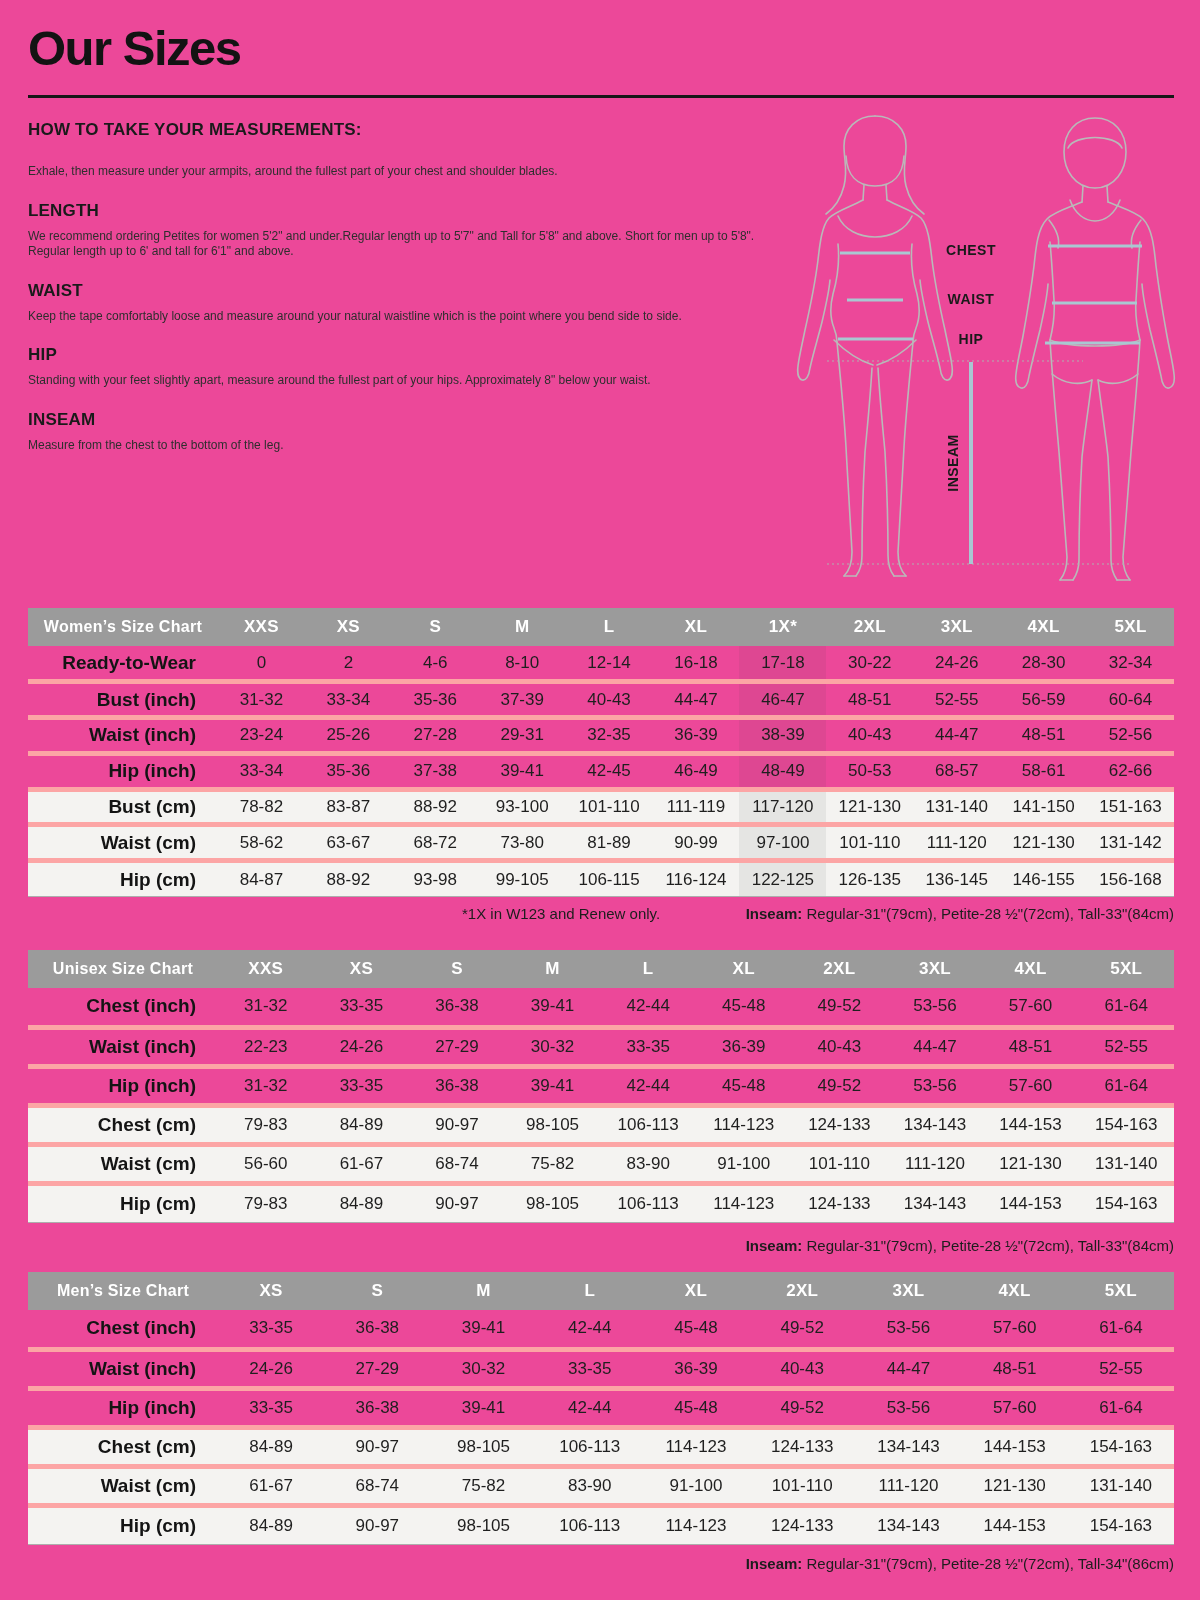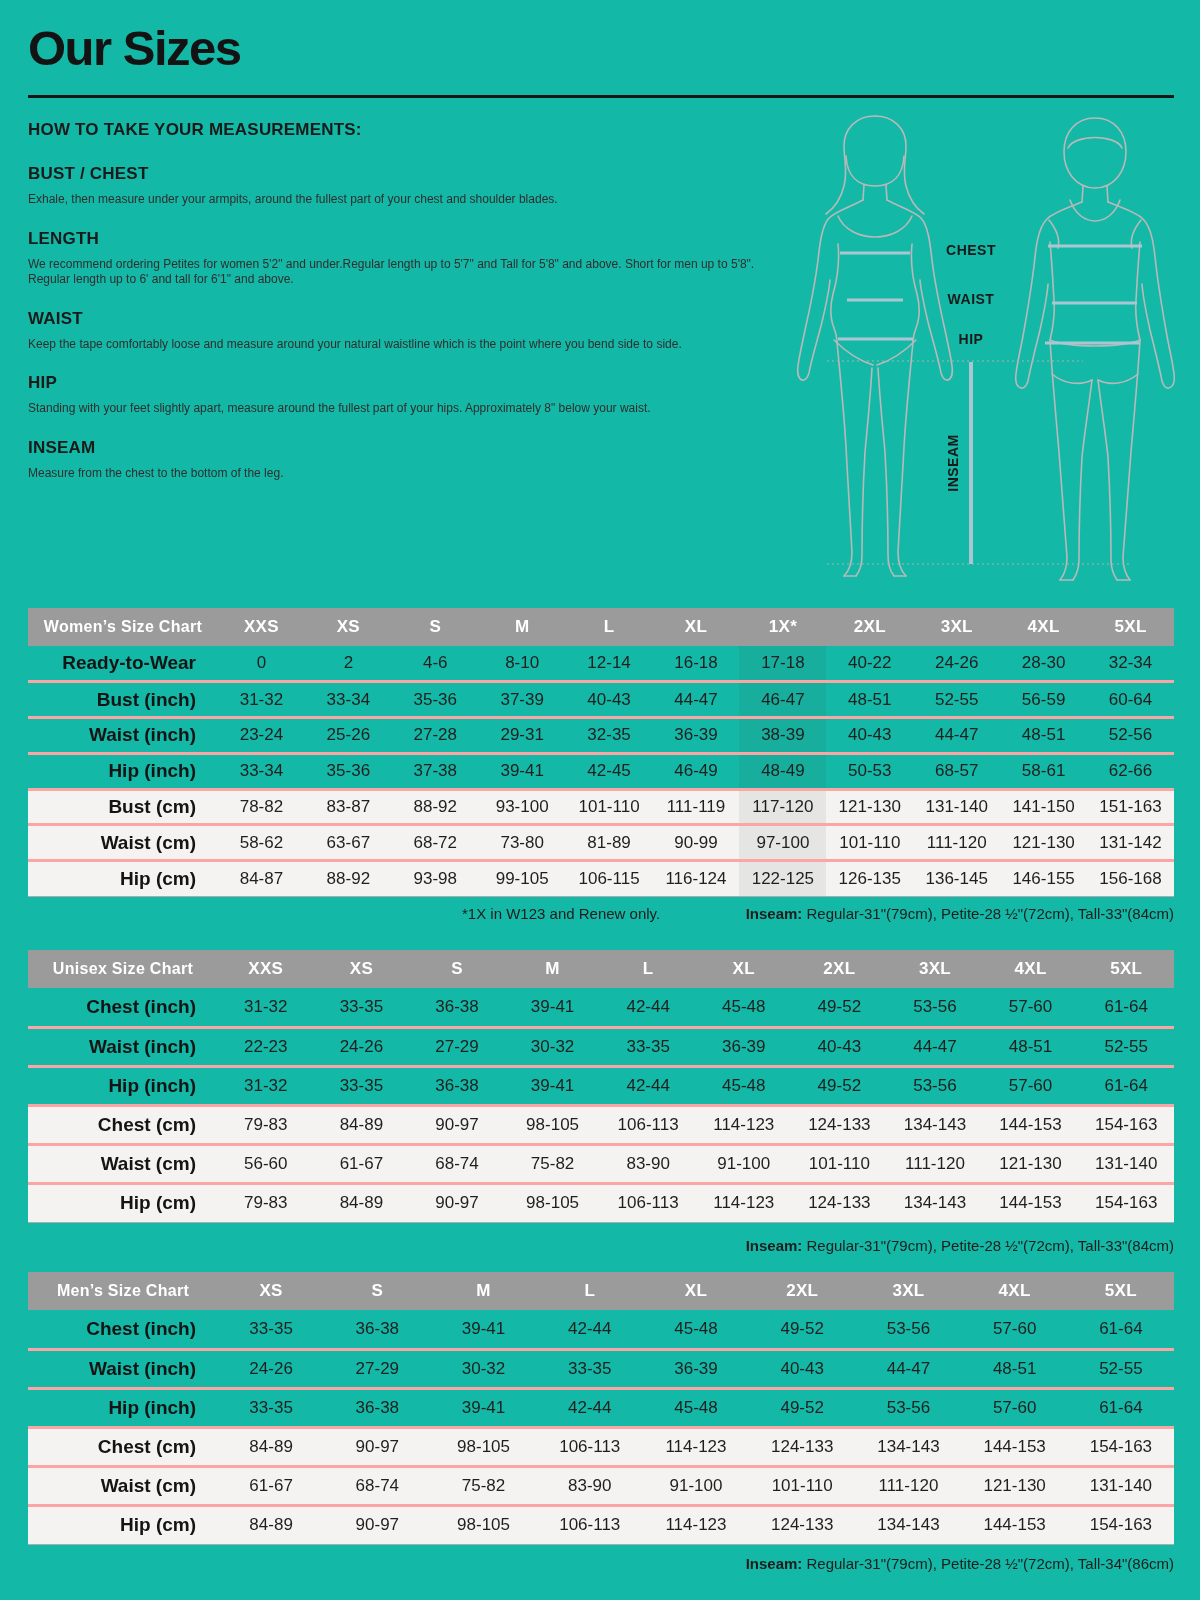--- a/index.html
+++ b/index.html
@@ -1,18 +1,18 @@
 <!DOCTYPE html>
 <html><head>
 <meta charset="utf-8">
 <style>
   * { box-sizing: border-box; margin: 0; padding: 0; }
   html,body { background:#fff; }
   body { width:1200px; height:1600px; font-family:"Liberation Sans", sans-serif; color:#1d1d1d; }
-  .page { position:relative; width:1200px; height:1600px; overflow:hidden; background:#14b8a6; }
+  .page { position:relative; width:1200px; height:1600px; overflow:hidden; background:#ec4899; }
 
   .title { position:absolute; left:28px; top:20px; font-size:49px; font-weight:800; letter-spacing:-1.5px; color:#131313; }
   .rule  { position:absolute; left:28px; top:95px; width:1146px; height:3px; background:#161616; }
 
   .instructions { position:absolute; left:28px; top:120px; width:752px; }
   .instructions h2 { font-size:17px; font-weight:700; letter-spacing:.2px; color:#1a1a1a; margin-bottom:24px; }
   .instructions h3 { font-size:17px; font-weight:700; letter-spacing:.2px; color:#1a1a1a; margin:21px 0 8px; }
   .instructions p  { font-size:12px; line-height:1.3; color:#2e2e2e; }
 
   .diagram { position:absolute; left:780px; top:112px; }
@@ -22,21 +22,21 @@
   .inseam-line { stroke:#a9c7d2; stroke-width:4; }
   .dotted { stroke:#b0b0b0; stroke-width:1; stroke-dasharray:2 3; }
   .dlabel { font-family:"Liberation Sans",sans-serif; font-size:14px; font-weight:700; fill:#1a1a1a; letter-spacing:.5px; }
 
   table.size { position:absolute; left:28px; width:1146px; border-collapse:collapse; table-layout:fixed; }
   table.size col.label-col { width:190px; }
   table.size thead th { background:#9b9b9b; color:#fff; font-size:17px; font-weight:700; text-align:center; letter-spacing:.3px; }
   table.size thead th:first-child { font-size:16px; }
   table.size td { text-align:center; font-size:17px; color:#1f1f1f; }
   table.size td.rowlabel { text-align:right; padding-right:22px; font-weight:700; font-size:19px; color:#141414; }
-  table.size tbody tr { border-top:3px solid #fca5a5; }
+  table.size tbody tr { border-top:5px solid #fca5a5; }
   table.size tbody tr:first-child { border-top:none; }
   table.size tbody { border-bottom:1px solid #adadad; }
   table.size tbody tr.shaded { background:#f4f3f1; }
   table.size td.hl { background:rgba(70,70,70,0.08);margin-left:42px; }
 
   .t-women  { top:608px; }
   .t-women thead th { height:38px; }
   .t-women tbody td { height:35.8px; }
   .t-unisex { top:950px; }
   .t-unisex thead th { height:38px; }
@@ -55,21 +55,20 @@
 </head>
 <body>
 
 <div class="page">
 
   <div class="title">Our Sizes</div>
   <div class="rule"></div>
 
   <div class="instructions">
     <h2>HOW TO TAKE YOUR MEASUREMENTS:</h2>
-    <h3>BUST / CHEST</h3>
     <p>Exhale, then measure under your armpits, around the fullest part of your chest and shoulder blades.</p>
     <h3>LENGTH</h3>
     <p>We recommend ordering Petites for women 5'2" and under.Regular length up to 5'7" and Tall for 5'8" and above. Short for men up to 5'8". Regular length up to 6' and tall for 6'1" and above.</p>
     <h3>WAIST</h3>
     <p>Keep the tape comfortably loose and measure around your natural waistline which is the point where you bend side to side.</p>
     <h3>HIP</h3>
     <p>Standing with your feet slightly apart, measure around the fullest part of your hips. Approximately 8" below your waist.</p>
     <h3>INSEAM</h3>
     <p>Measure from the chest to the bottom of the leg.</p>
   </div>
@@ -167,21 +166,21 @@
       <tbody>
         <tr>
           <td class="rowlabel">Ready-to-Wear</td>
           <td>0</td>
           <td>2</td>
           <td>4-6</td>
           <td>8-10</td>
           <td>12-14</td>
           <td>16-18</td>
           <td class="hl">17-18</td>
-          <td>40-22</td>
+          <td>30-22</td>
           <td>24-26</td>
           <td>28-30</td>
           <td>32-34</td>
         </tr>
         <tr>
           <td class="rowlabel">Bust (inch)</td>
           <td>31-32</td>
           <td>33-34</td>
           <td>35-36</td>
           <td>37-39</td>

